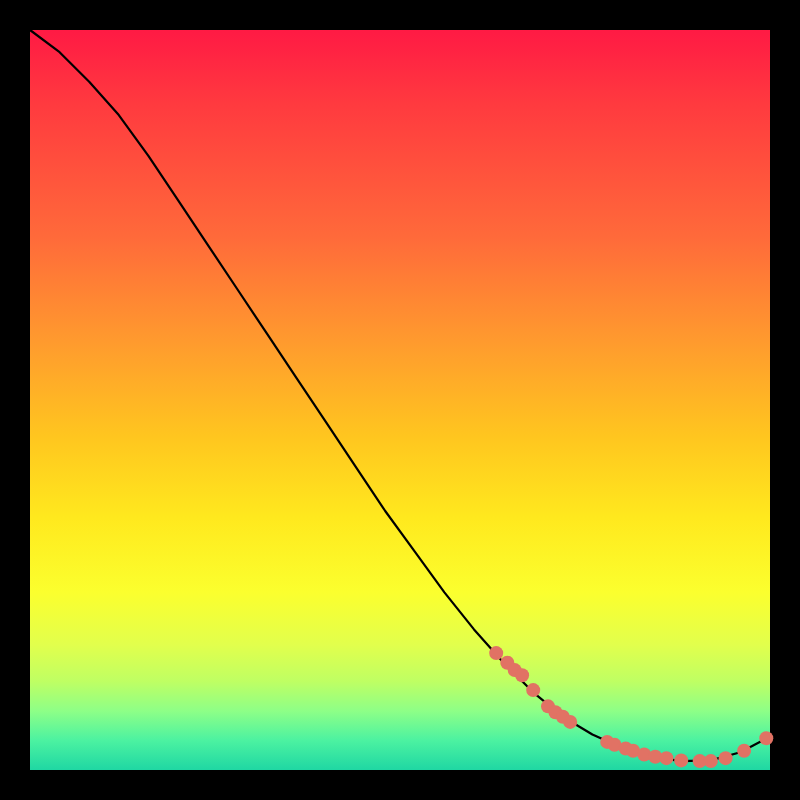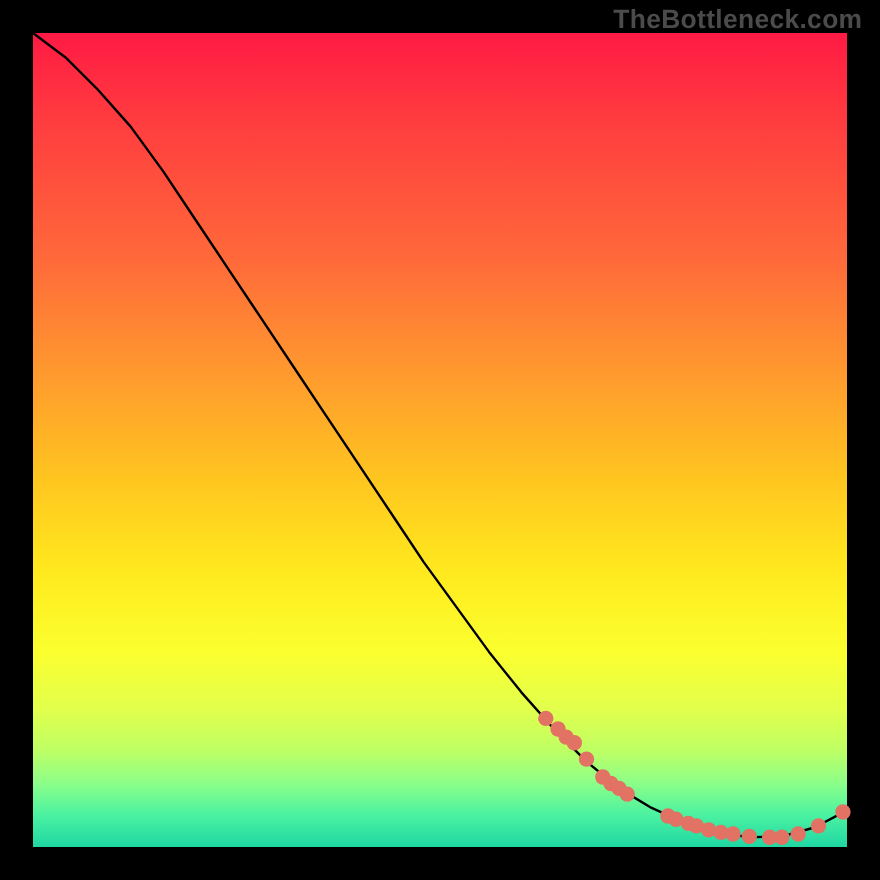--- a/index.html
+++ b/index.html
@@ -68,21 +68,20 @@
   .dot {
     fill: #e17264;
     stroke: none;
   }
 </style>
 </head>
 <body>
 
 <div class="frame">
 
-  <div class="watermark">TheBottleneck.com</div>
 
   <div class="plot-area"></div>
 
   <svg class="overlay" viewBox="0 0 740 740" preserveAspectRatio="none">
     <path id="curve-path" class="curve" d="M0.00 0.00 L29.60 22.20 L59.20 51.80 L88.80 85.10 L118.40 125.80 L148.00 170.20 L177.60 214.60 L207.20 259.00 L236.80 303.40 L266.40 347.80 L296.00 392.20 L325.60 436.60 L355.20 481.00 L384.80 521.70 L414.40 562.40 L444.00 599.40 L473.60 632.70 L503.20 662.30 L532.80 686.72 L562.40 704.48 L592.00 717.80 L621.60 726.68 L651.20 731.12 L680.80 730.38 L710.40 722.24 L740.00 706.70"></path>
     <g id="dots-group">
         <circle cx="466.20" cy="623.08" r="7" class="dot"></circle>
         <circle cx="477.30" cy="632.70" r="7" class="dot"></circle>
         <circle cx="484.70" cy="640.10" r="7" class="dot"></circle>
         <circle cx="492.10" cy="645.28" r="7" class="dot"></circle>

